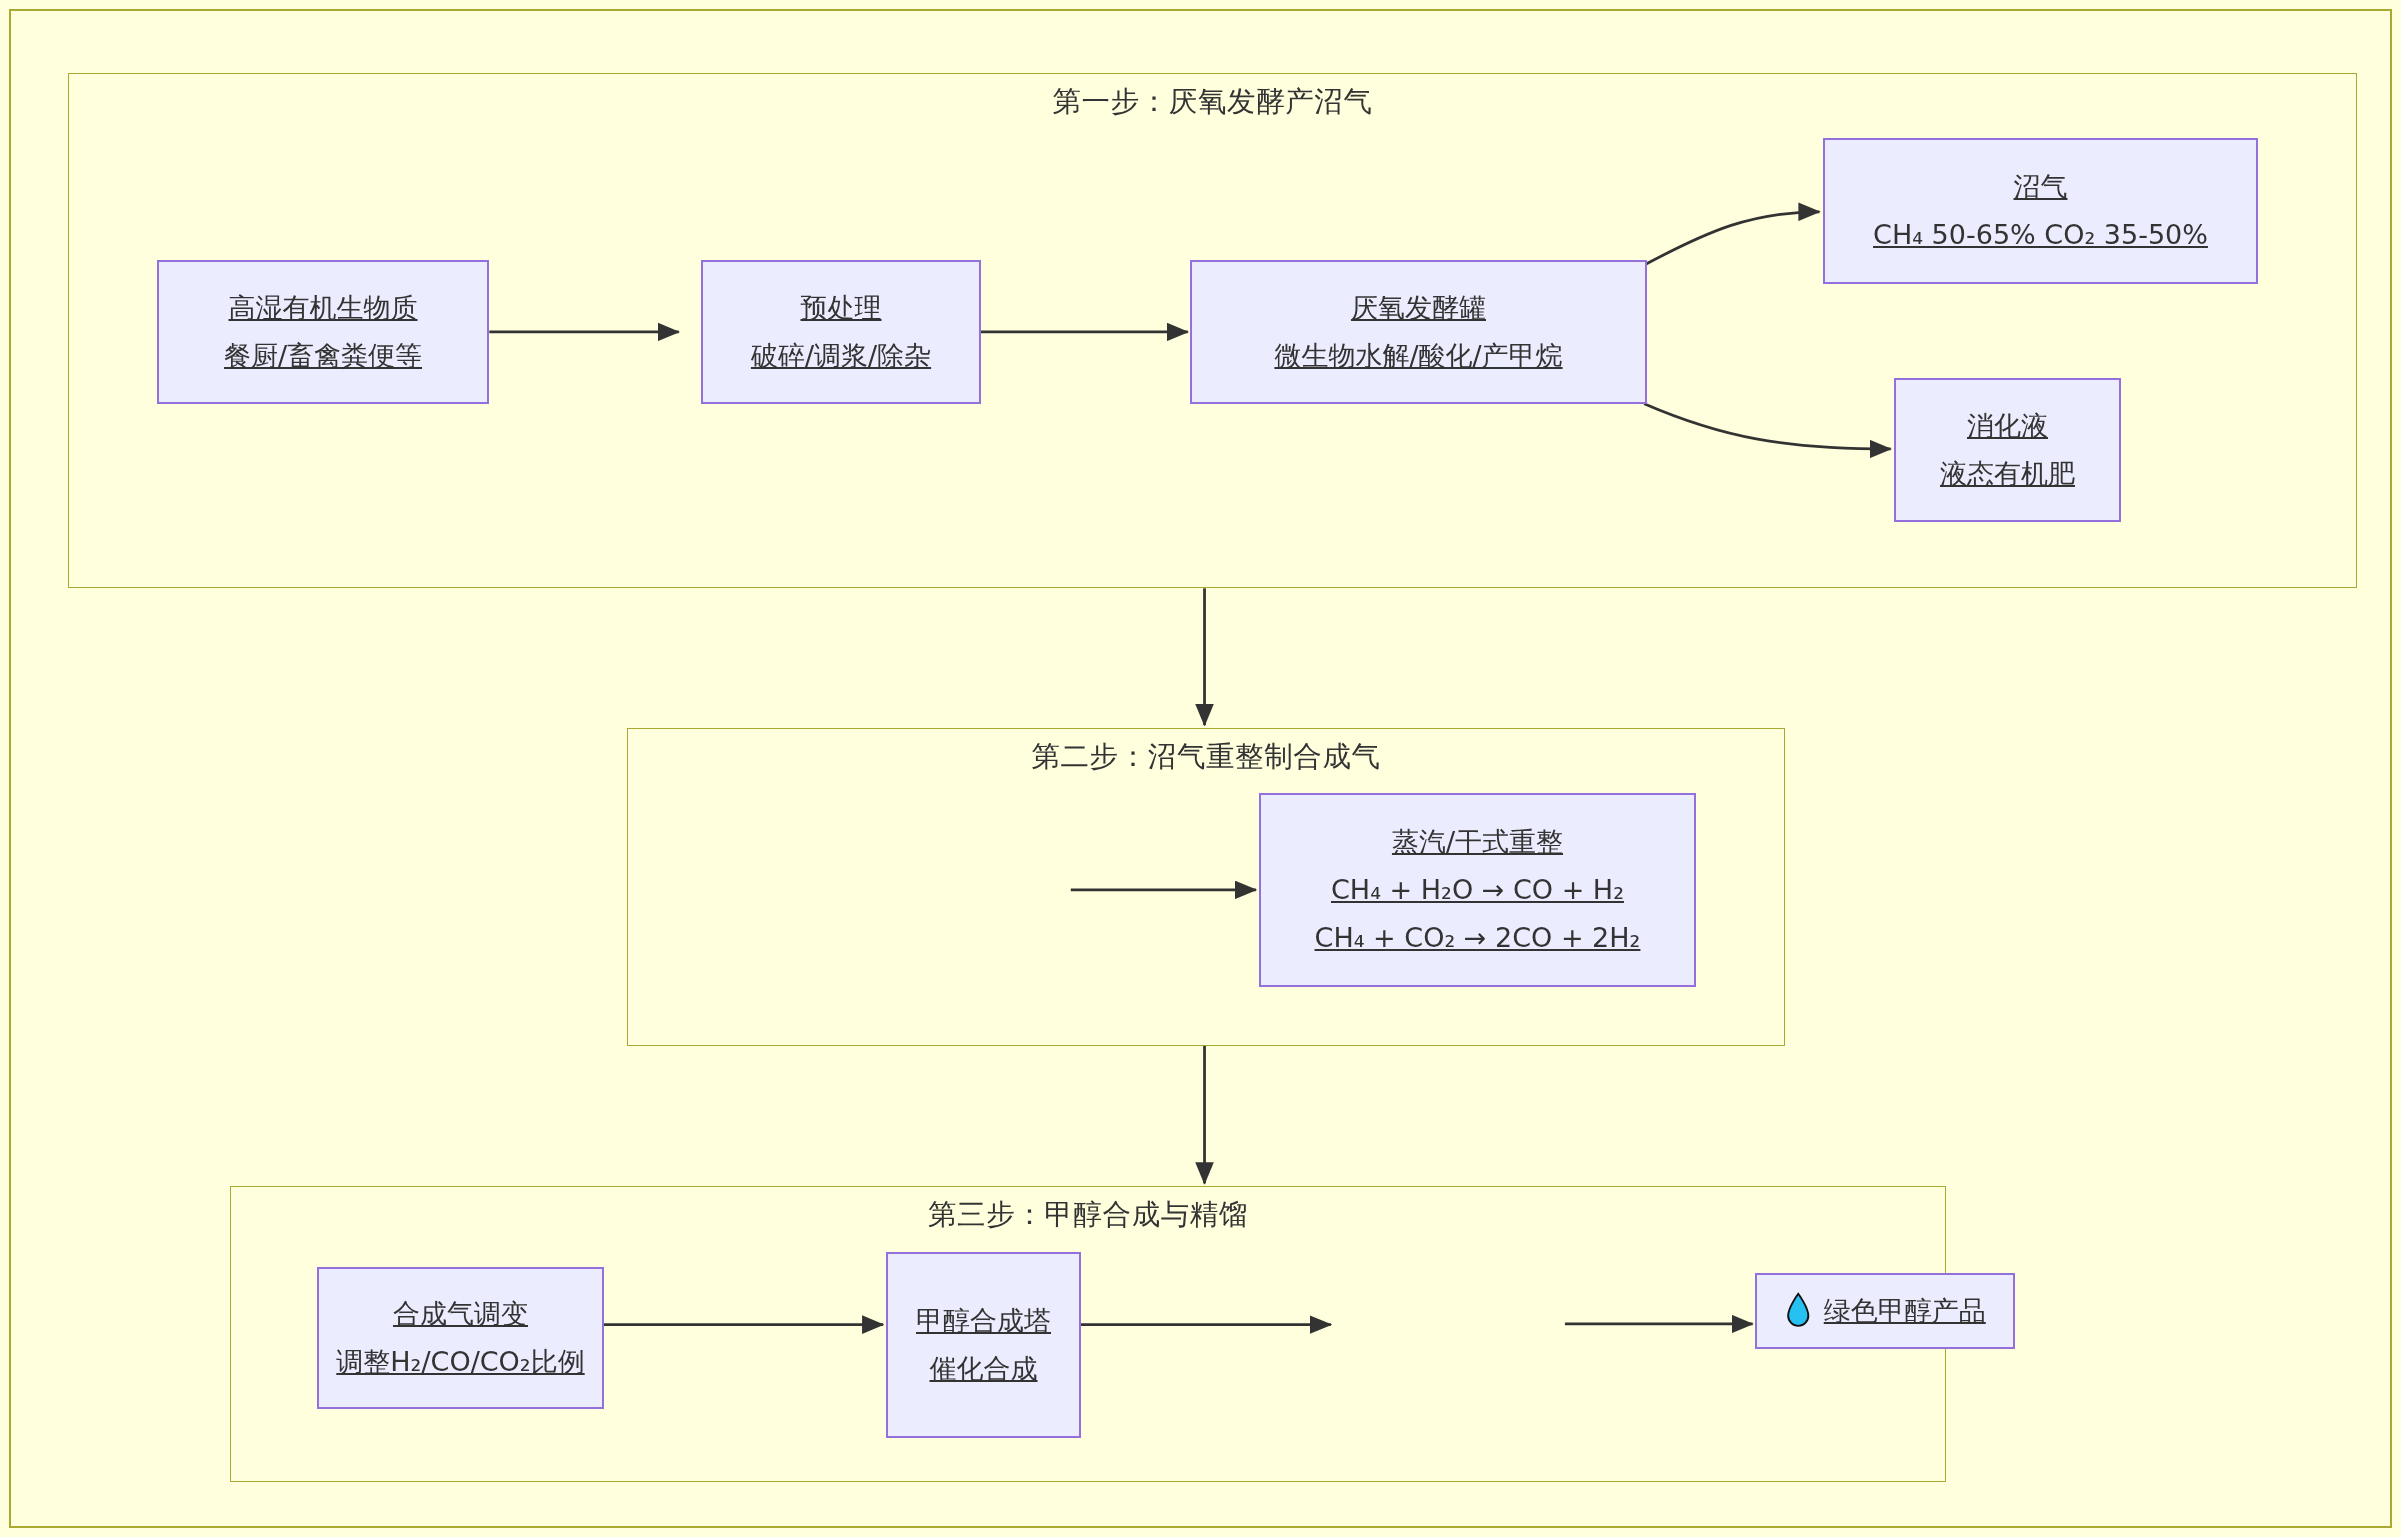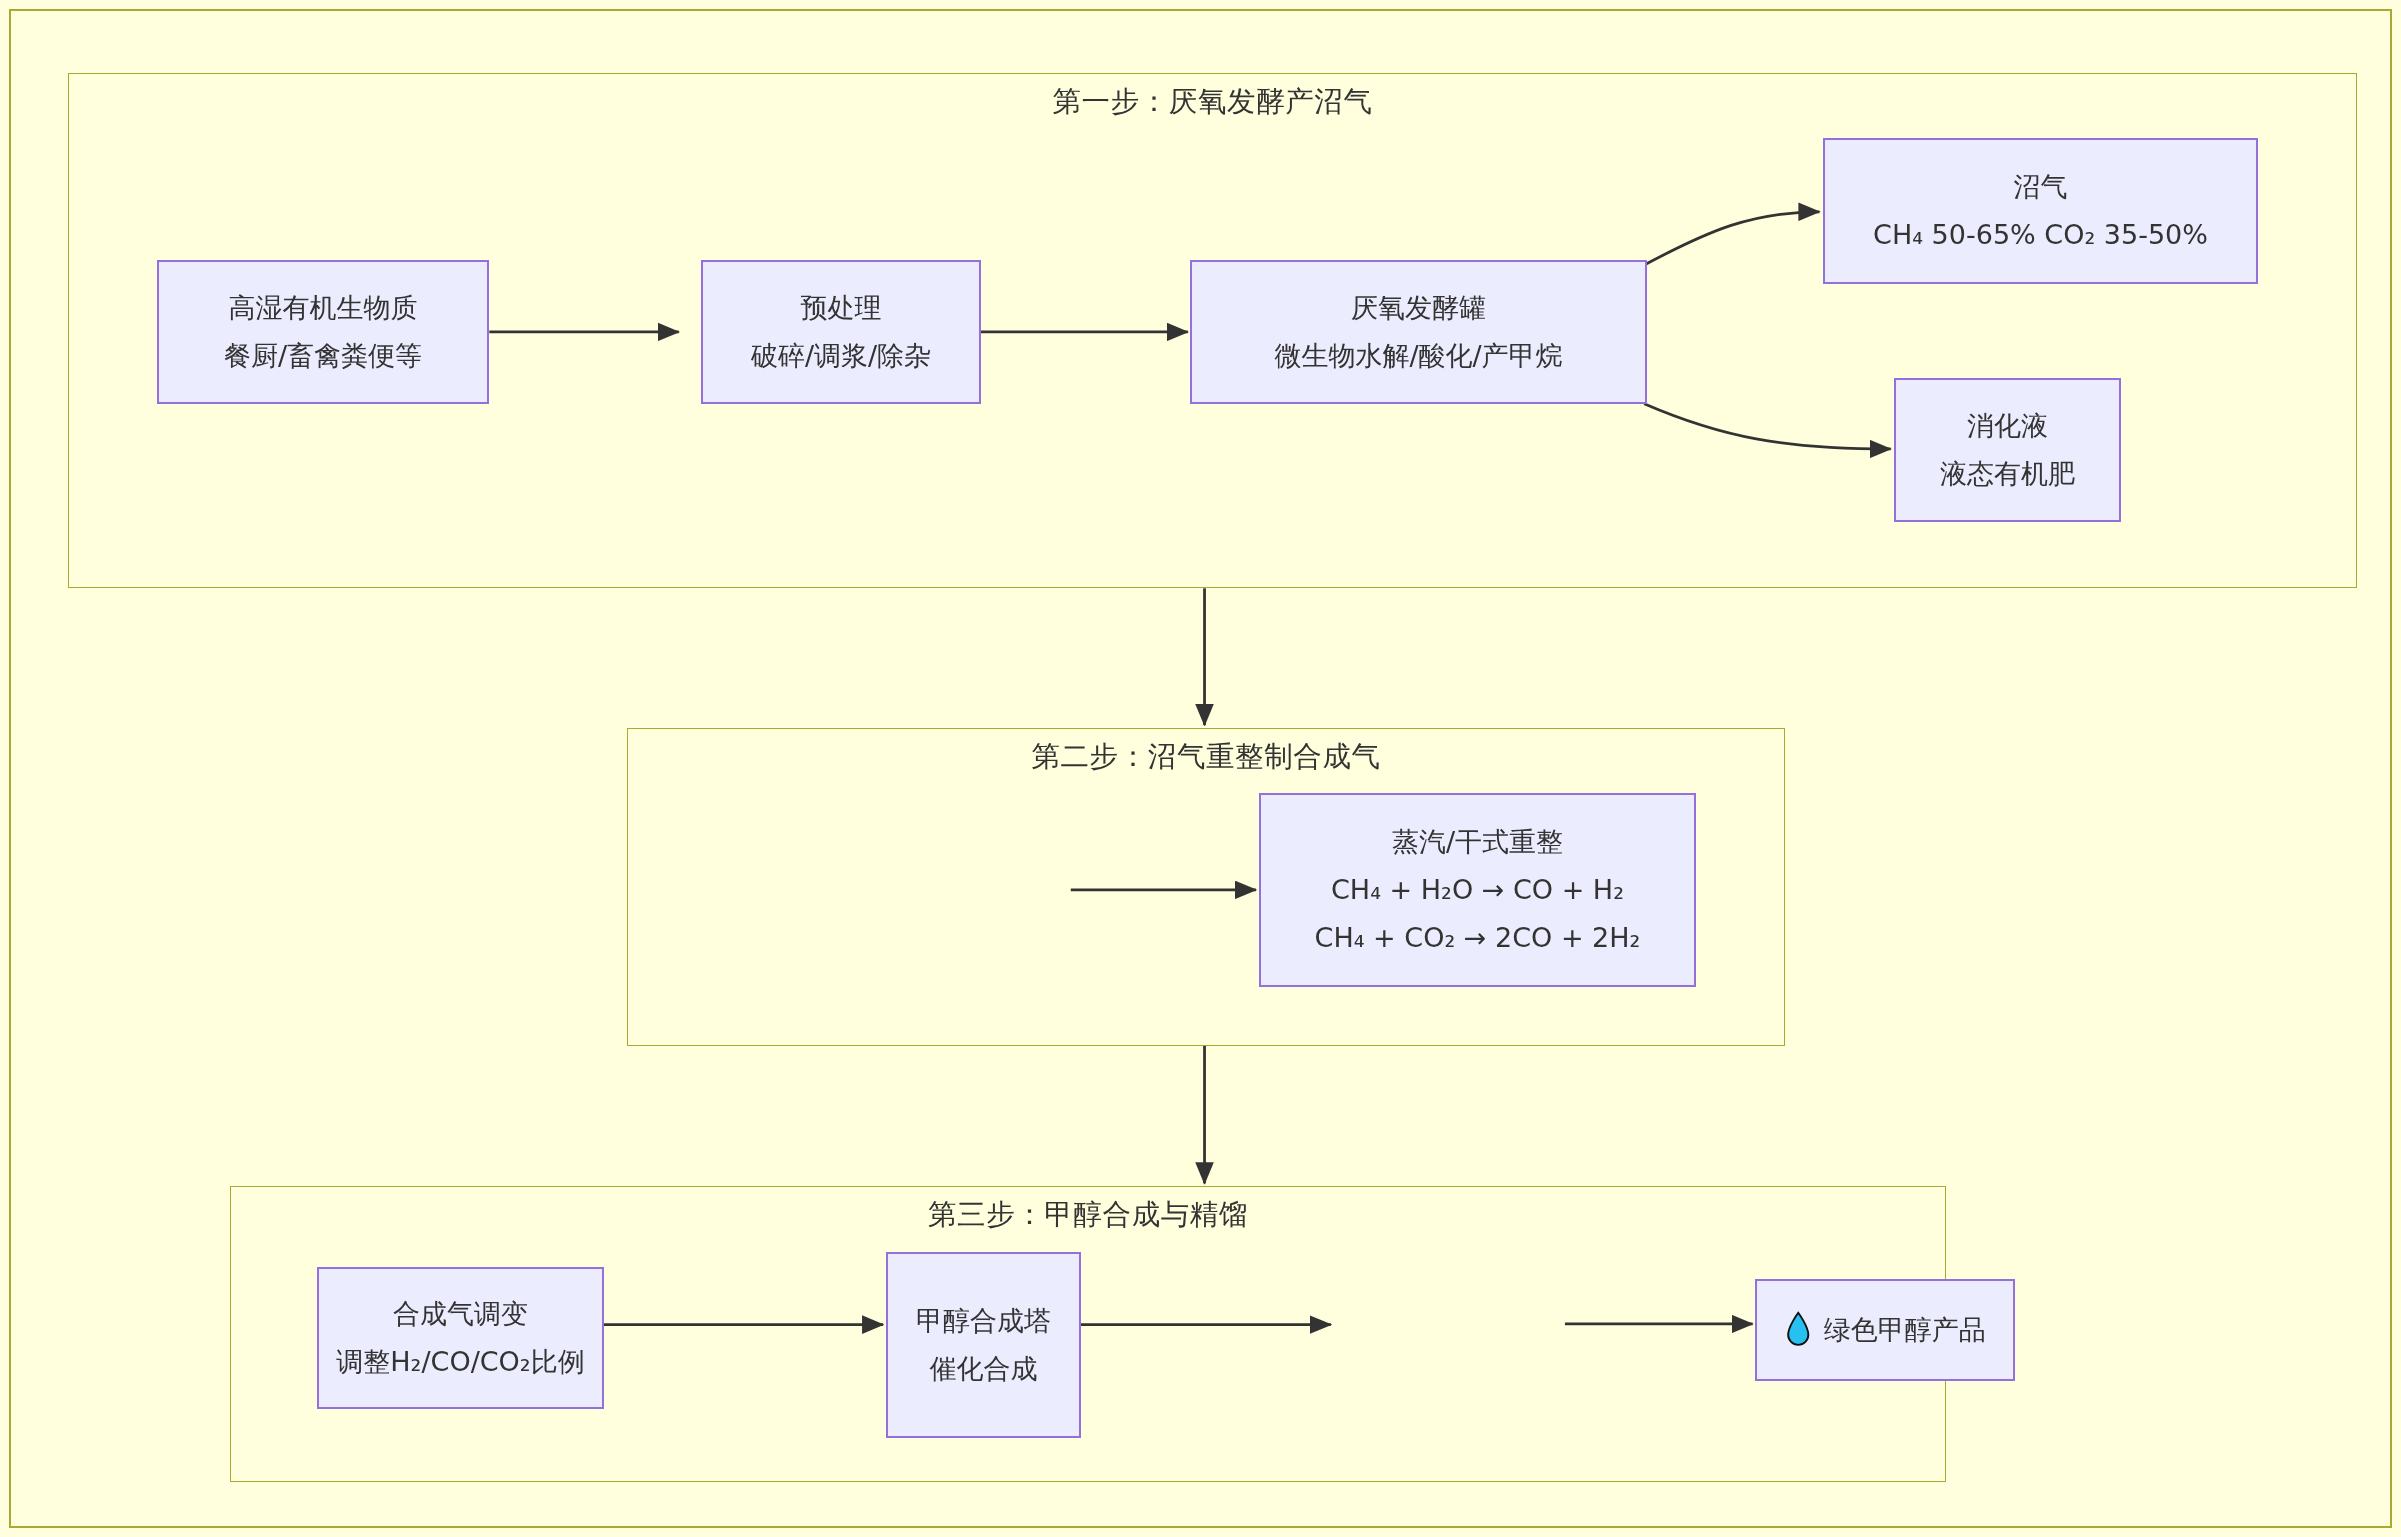--- a/index.html
+++ b/index.html
@@ -44,33 +44,34 @@
     background:var(--node-fill);
     border:2.5px solid var(--node-border);
     box-sizing:border-box;
     display:flex;flex-direction:column;
     align-items:center;justify-content:center;
     text-align:left;
     font-size:27px;
     line-height:48px;
     white-space:nowrap;
     color:var(--text);
+    text-decoration:underline;
   }
   #n-biomass  {left:157px;  top:260px;  width:332px; height:144px;}
   #n-pretreat {left:681px; top:260px;  width:280px; height:144px;margin-left:20px;}
   #n-fermenter{left:1190px; top:260px;  width:457px; height:144px;}
   #n-biogas   {left:1823px; top:138px;  width:435px; height:146px;}
   #n-digestate{left:1894px; top:378px;  width:227px; height:144px;}
   #n-purify   {left:719px; top:816px; width:352px; height:147px;}
   #n-reform   {left:1259px; top:793px; width:437px; height:194px;}
   #n-adjust   {left:317px;  top:1253px; width:287px; height:142px;margin-top:14px;}
   #n-tower    {left:886px; top:1252px; width:195px; height:186px;}
   #n-condense {left:1334px; top:1252px; width:232px; height:146px;}
-  #n-product  {left:1755px; top:1273px; width:260px; height:102px;
-               flex-direction:row; gap:11px;margin-top:6px;}
+  #n-product  {left:1755px; top:1273px; width:260px; height:76px;
+               flex-direction:row; gap:11px;}
   .droplet{width:28.5px;height:38px;flex:0 0 auto;}
   svg.edges{position:absolute;left:0;top:0;width:2401px;height:1537px;pointer-events:none;}
   svg.edges path.e, svg.edges line.e{
     stroke:var(--edge);stroke-width:4.5;fill:none;
   }
   svg.edges .arrowhead{fill:var(--edge);}
 </style>
 </head>
 <body>
 

